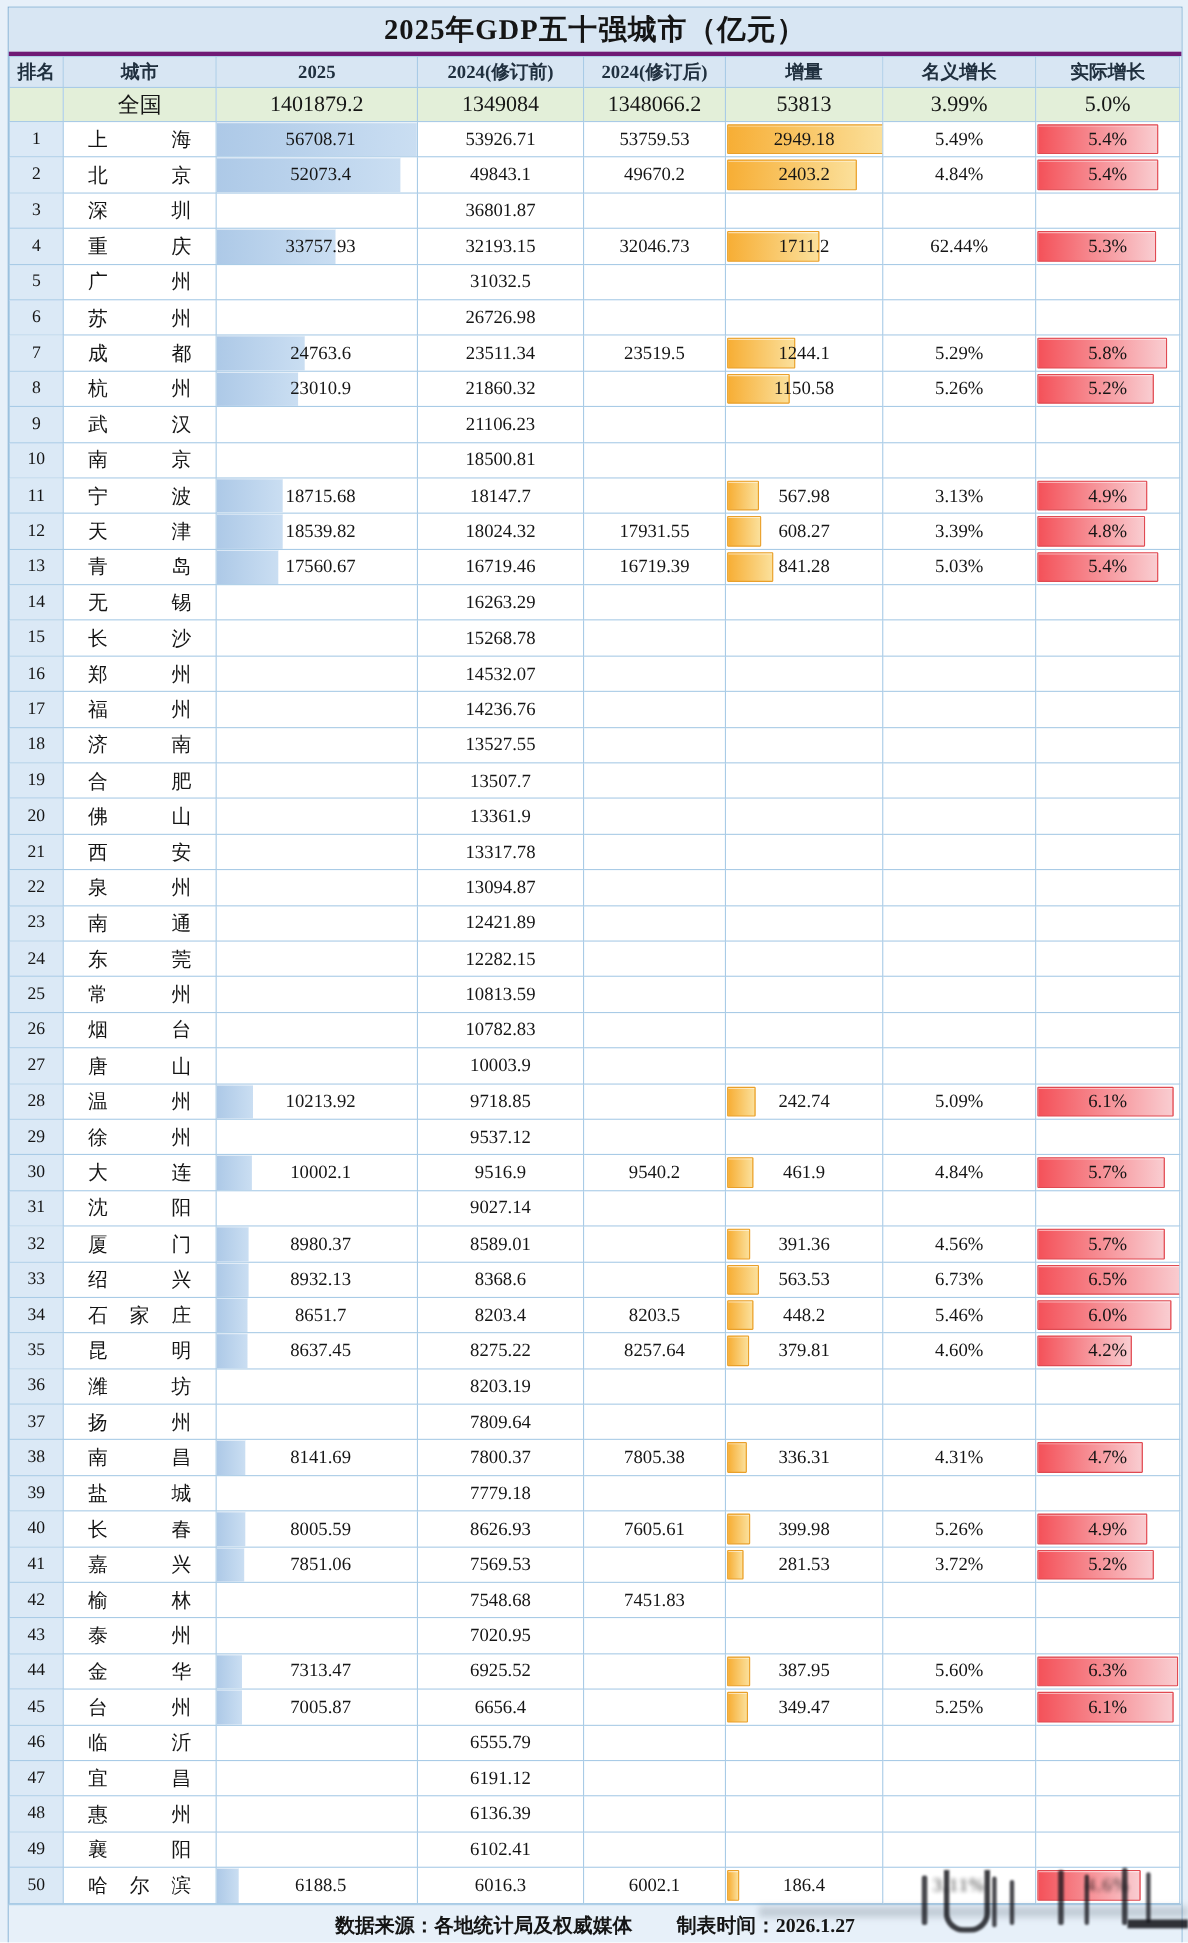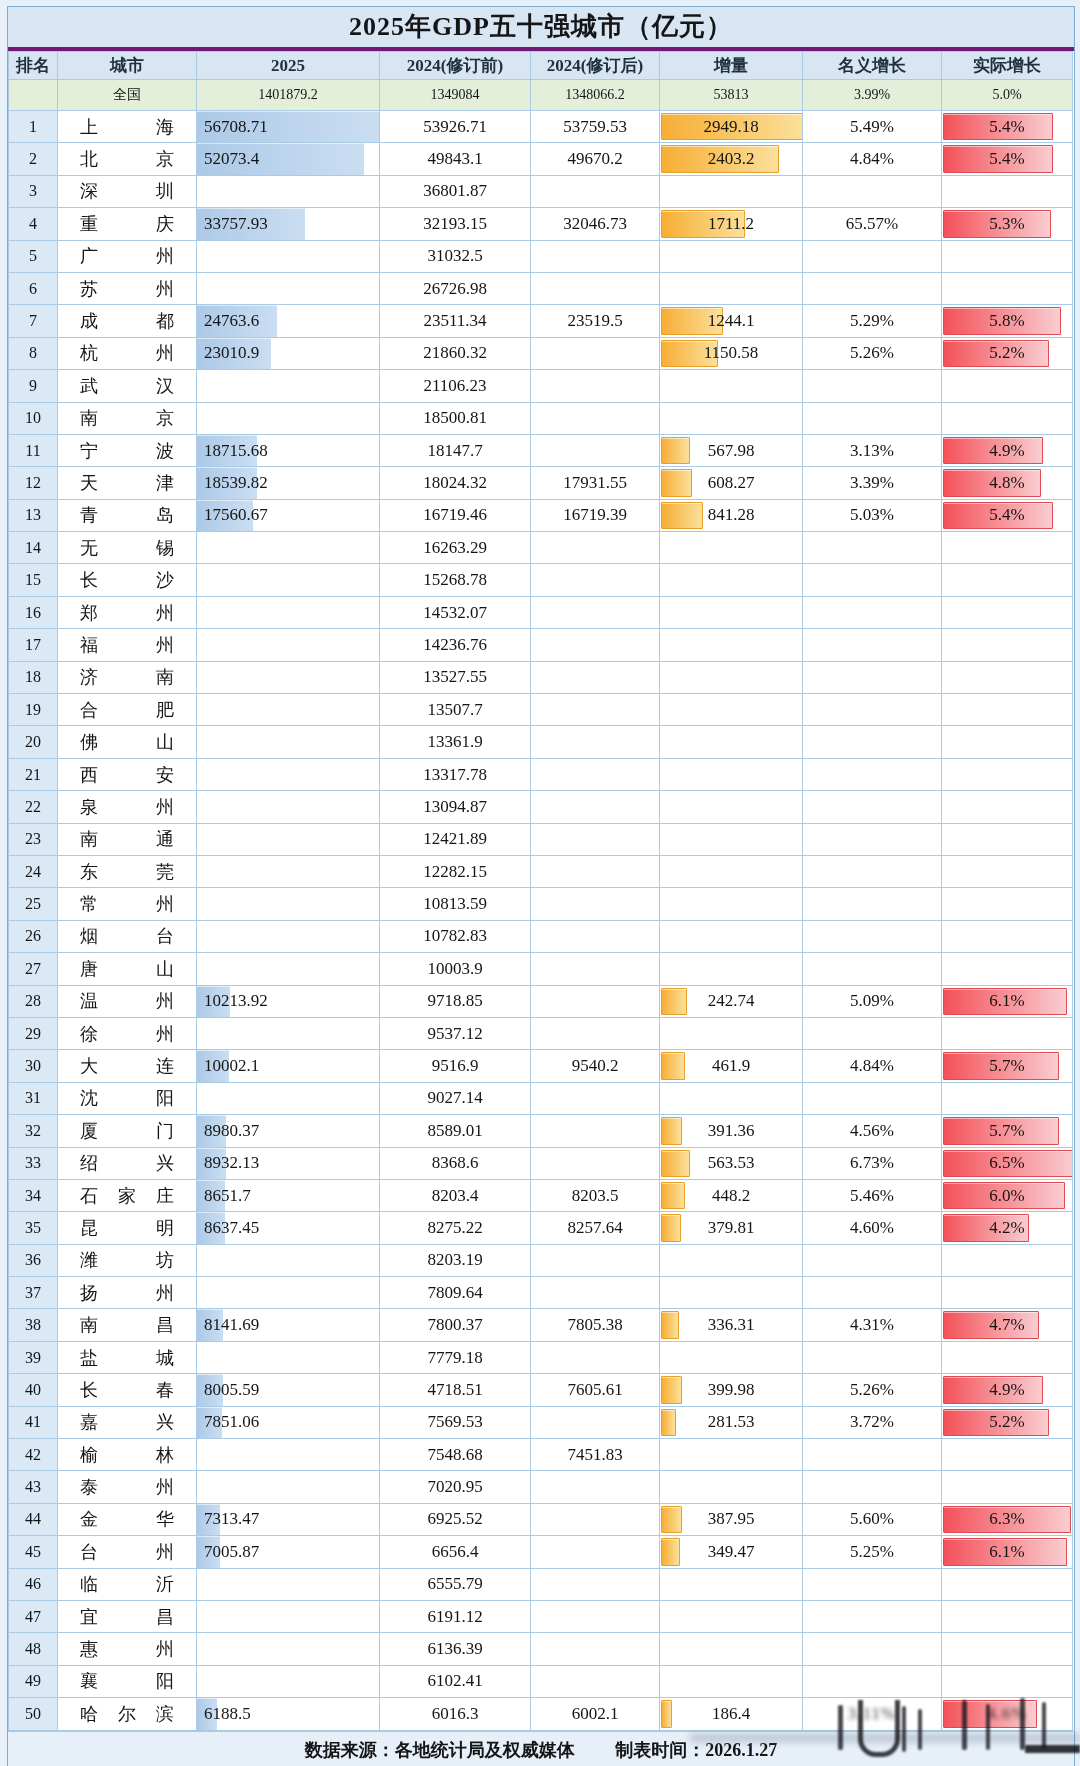--- a/index.html
+++ b/index.html
@@ -5,28 +5,28 @@
   html,body{margin:0;padding:0;}
   body{font-family:"Liberation Serif","DejaVu Serif",serif;color:#151515;background:#ffffff;}
   .wrap{position:relative;width:1080px;height:1766px;background:#e7f0f9;overflow:hidden;}
   .frame{position:absolute;left:7px;top:6px;width:1066px;border:1px solid #7fadd2;background:#ffffff;}
   .title-bar{height:40px;line-height:40px;text-align:center;font-size:26px;font-weight:bold;
     background:var(--header-bg,#d8e6f3);border-bottom:4px solid #701a75;letter-spacing:1px;}
   table{border-collapse:collapse;table-layout:fixed;width:1064px;border-radius:12px;}
   th,td{border:1px solid var(--grid-line,#a9cbe6);padding:0;overflow:hidden;white-space:nowrap;
     font-size:17px;text-align:center;vertical-align:middle;}
   thead th{background:var(--header-bg,#d8e6f3);height:27px;font-weight:600;font-size:17px;color:#20303f;}
-  tr.national td{background:var(--national-row-bg,#e3efd9);height:30px;font-size:14px;}
+  tr.national td{background:var(--national-row-bg,#e3efd9);height:30px;font-size:20px;}
   tbody tr.city-row{height:32.4px;background:#ffffff;}
   td.td-rank{background:var(--rank-col-bg,#dbe9f6);font-size:16px;}
   .cityname{display:inline-block;width:94px;text-align:justify;text-align-last:justify;font-size:18px;}
   .cityname.n3{width:94px;}
   td.td-bar{position:relative;}
   td.td-bar span.cellval{position:relative;z-index:2;}
-  td.td-2025{text-align:left;}
+  td.td-2025{text-align:center;}
   td.td-2025 span.cellval{padding-left:7px;}
   .bar{position:absolute;left:0;top:0;bottom:0;z-index:1;}
   .bar.bluebar{background:linear-gradient(to right,var(--bar-blue,#adc9e7),#cadef2);
     box-shadow:inset 0 1px 0 rgba(255,255,255,.55);}
   .bar.orangebar{top:2px;bottom:2px;left:1px;background:linear-gradient(to right,var(--bar-orange,#f7ae35),#fbe09b);
     border:1px solid #e9a02a;border-radius:1px;box-shadow:inset 0 1px 0 rgba(255,255,255,.55);}
   .bar.redbar{top:2px;bottom:2px;left:1px;background:linear-gradient(to right,var(--bar-red,#f45159),#f9cdd1);
     border:1px solid #e04a52;border-radius:1px;box-shadow:inset 0 1px 0 rgba(255,255,255,.5);}
   .footer-bar{height:36px;line-height:36px;text-align:center;font-weight:bold;font-size:18px;
     background:#e7f0f9;border-top:1px solid #a9cbe6;}
@@ -114,21 +114,21 @@
             <td></td>
             <td class="td-bar"></td>
           </tr>
           <tr class="city-row">
             <td class="td-rank">4</td>
             <td><span class="cityname">重庆</span></td>
             <td class="td-bar td-2025"><div class="bar bluebar" style="width: 59.5%;"></div><span class="cellval">33757.93</span></td>
             <td>32193.15</td>
             <td>32046.73</td>
             <td class="td-bar"><div class="bar orangebar" style="width: 58%;"></div><span class="cellval">1711.2</span></td>
-            <td><span>65.57%</span></td>
+            <td><span>62.44%</span></td>
             <td class="td-bar"><div class="bar redbar" style="width: 81.5%;"></div><span class="cellval">5.3%</span></td>
           </tr>
           <tr class="city-row">
             <td class="td-rank">5</td>
             <td><span class="cityname">广州</span></td>
             <td class="td-bar td-2025"></td>
             <td>31032.5</td>
             <td></td>
             <td class="td-bar"></td>
             <td></td>
@@ -471,21 +471,21 @@
             <td>7779.18</td>
             <td></td>
             <td class="td-bar"></td>
             <td></td>
             <td class="td-bar"></td>
           </tr>
           <tr class="city-row">
             <td class="td-rank">40</td>
             <td><span class="cityname">长春</span></td>
             <td class="td-bar td-2025"><div class="bar bluebar" style="width: 14.1%;"></div><span class="cellval">8005.59</span></td>
-            <td>4718.51</td>
+            <td>8626.93</td>
             <td>7605.61</td>
             <td class="td-bar"><div class="bar orangebar" style="width: 13.6%;"></div><span class="cellval">399.98</span></td>
             <td><span>5.26%</span></td>
             <td class="td-bar"><div class="bar redbar" style="width: 75.4%;"></div><span class="cellval">4.9%</span></td>
           </tr>
           <tr class="city-row">
             <td class="td-rank">41</td>
             <td><span class="cityname">嘉兴</span></td>
             <td class="td-bar td-2025"><div class="bar bluebar" style="width: 13.8%;"></div><span class="cellval">7851.06</span></td>
             <td>7569.53</td>

